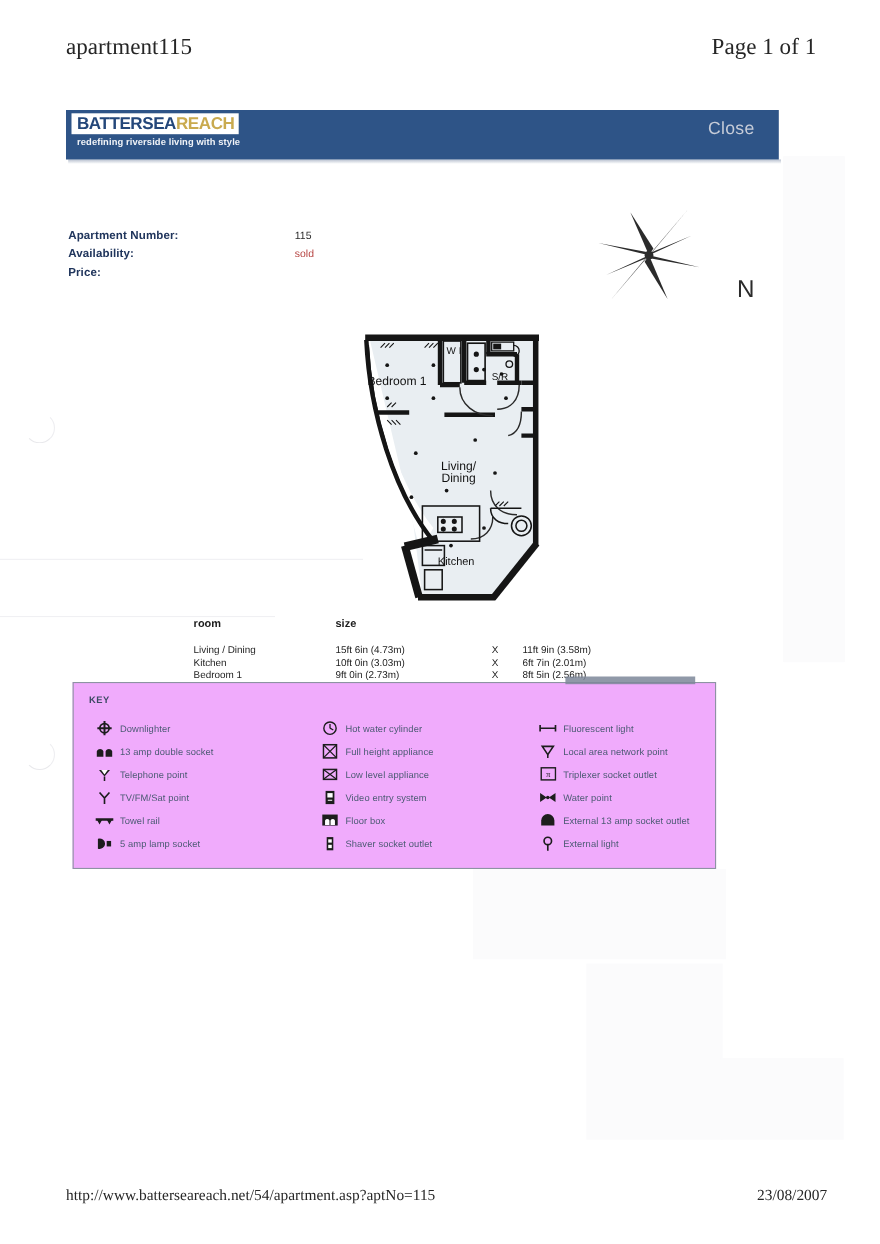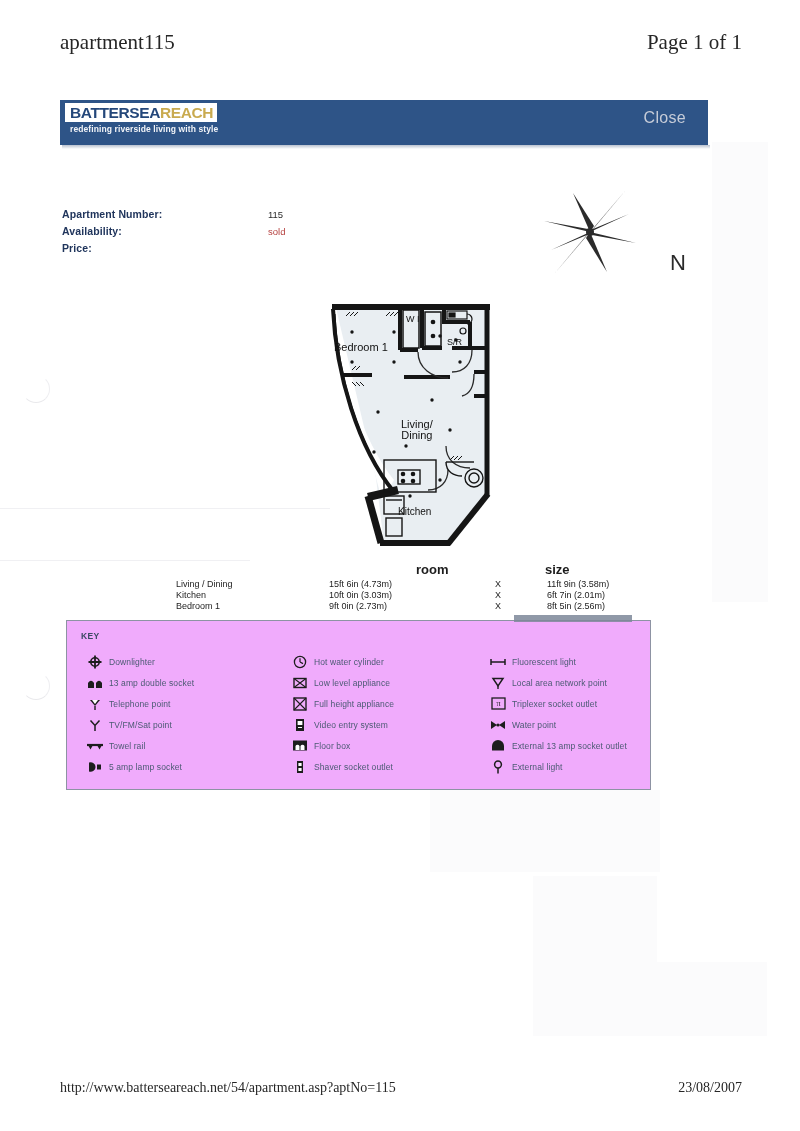--- a/index.html
+++ b/index.html
@@ -162,26 +162,25 @@
   .schedule {
     position: absolute;
     top: 562px; left: 176px;
     z-index: 3;
     font-size: 9px;
     color: #232323;
   }
   .sched-head {
     display: flex;
     font-weight: bold;
-    font-size: 13px;
+    font-size: 10px;
     color: #1c1c1c;
-    margin-bottom: 2px;
-    justify-content: flex-end;
-  }
-  .sched-row { display: flex; height: 11px; align-items: baseline; gap: 24px; }
+    margin-bottom: 13px;
+  }
+  .sched-row { display: flex; height: 11px; align-items: baseline; }
   .c-room { width: 129px; }
   .c-w    { width: 142px; }
   .c-x    { width: 28px; }
   .c-h    { width: 140px; }
 
   
   .keybox {
     position: absolute;
     top: 620px; left: 66px;
     width: 583px; height: 168px;
@@ -235,21 +234,21 @@
   .key-text {
     font-size: 8.5px;
     color: #4b5a73;
     letter-spacing: .1px;
     white-space: nowrap;
   }
 
   
   .page-footer {
     position: absolute;
-    bottom: 35px; left: 60px; right: 58px;
+    bottom: 35px; left: 60px; right: 48px;
     display: flex;
     justify-content: space-between;
     align-items: baseline;
     font-family: "Liberation Serif", serif;
     font-size: 14px;
     color: #262626;
     z-index: 3;
   }
 </style>
 </head>
@@ -512,34 +511,34 @@
           <svg width="14" height="14" viewBox="0 0 14 14">
               <circle cx="7" cy="7" r="5.6" fill="none" stroke="#1d1d1d" stroke-width="1.3"></circle>
               <path d="M7,7 L7,3.2 M7,7 L10,8.6" stroke="#1d1d1d" stroke-width="1.2"></path>
             </svg>
         </span>
         <span class="key-text">Hot water cylinder</span>
       </div>
       <div class="key-item">
         <span class="key-glyph">
           <svg width="14" height="14" viewBox="0 0 14 14">
+              <rect x="1" y="1" width="12" height="12" fill="none" stroke="#1d1d1d" stroke-width="1.4"></rect>
+              <path d="M1,1 L13,13 M13,1 L1,13" stroke="#1d1d1d" stroke-width="1.1"></path>
+            </svg>
+        </span>
+        <span class="key-text">Full height appliance</span>
+      </div>
+      <div class="key-item">
+        <span class="key-glyph">
+          <svg width="14" height="14" viewBox="0 0 14 14">
               <rect x="1" y="2.5" width="12" height="9" fill="none" stroke="#1d1d1d" stroke-width="1.4"></rect>
               <path d="M1,2.5 L13,11.5 M13,2.5 L1,11.5" stroke="#1d1d1d" stroke-width="1.1"></path>
             </svg>
         </span>
         <span class="key-text">Low level appliance</span>
-      </div>
-      <div class="key-item">
-        <span class="key-glyph">
-          <svg width="14" height="14" viewBox="0 0 14 14">
-              <rect x="1" y="1" width="12" height="12" fill="none" stroke="#1d1d1d" stroke-width="1.4"></rect>
-              <path d="M1,1 L13,13 M13,1 L1,13" stroke="#1d1d1d" stroke-width="1.1"></path>
-            </svg>
-        </span>
-        <span class="key-text">Full height appliance</span>
       </div>
       <div class="key-item">
         <span class="key-glyph">
           <svg width="12" height="14" viewBox="0 0 12 14">
               <rect x="2" y="1" width="8" height="12" fill="#1d1d1d"></rect>
               <rect x="3.6" y="3" width="4.8" height="4" fill="#fff"></rect>
               <path d="M4,9.5 L8,9.5" stroke="#fff" stroke-width="1"></path>
             </svg>
         </span>
         <span class="key-text">Video entry system</span>

